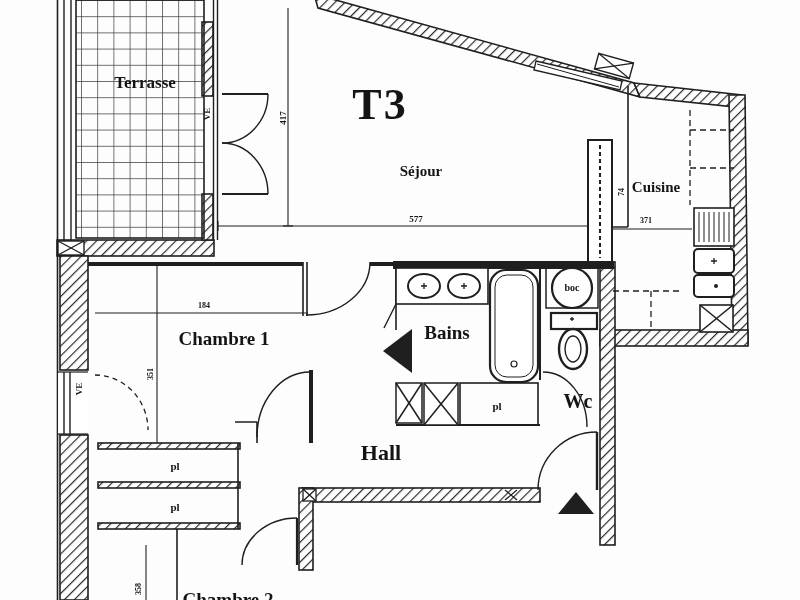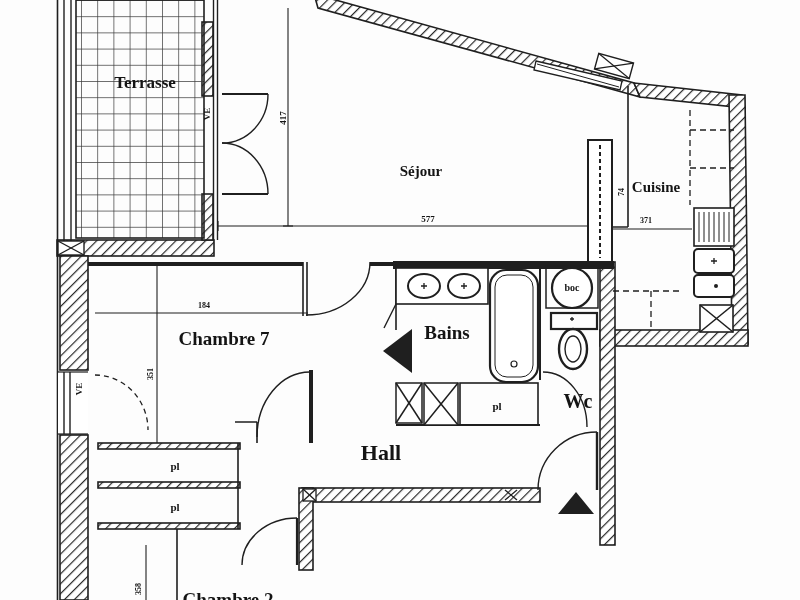--- a/index.html
+++ b/index.html
@@ -182,34 +182,35 @@
     <rect x="694" y="275" width="40" height="22" rx="4" fill="#ffffff" stroke-width="2"></rect>
     <circle cx="716" cy="286" r="2" fill="#1f1f1f" stroke="none"></circle>
     <g stroke-width="1.6">
       <rect x="700" y="305" width="33" height="27" fill="#ffffff"></rect>
       <line x1="700" y1="305" x2="733" y2="332"></line>
           <line x1="733" y1="305" x2="700" y2="332"></line>
     </g>
   </g>
 </svg>
 
+<span class="lbl" style="left:380px;top:105px;font-size:44px;letter-spacing:2px">T3</span>
 <span class="lbl" style="left:145px;top:82px;font-size:17px">Terrasse</span>
 <span class="lbl" style="left:421px;top:171px;font-size:15px">Séjour</span>
 <span class="lbl" style="left:656px;top:187px;font-size:15px">Cuisine</span>
-<span class="lbl" style="left:224px;top:338px;font-size:19px">Chambre 7</span>
+<span class="lbl" style="left:224px;top:338px;font-size:19px">Chambre 1</span>
 <span class="lbl" style="left:447px;top:332px;font-size:19px">Bains</span>
 <span class="lbl" style="left:578px;top:401px;font-size:20px">Wc</span>
 <span class="lbl" style="left:381px;top:453px;font-size:22px">Hall</span>
 <span class="lbl clip-bottom" style="left:228px;top:590px;font-size:19px">Chambre 2</span>
 <span class="lbl" style="left:175px;top:466px;font-size:11px">pl</span>
 <span class="lbl" style="left:175px;top:507px;font-size:11px">pl</span>
 <span class="lbl" style="left:497px;top:406px;font-size:11px">pl</span>
 <span class="lbl" style="left:572px;top:288px;font-size:10px">boc</span>
 
-<span class="lbl" style="left:428px;top:219px;font-size:9px">577</span>
+<span class="lbl" style="left:416px;top:219px;font-size:9px">577</span>
 <span class="lbl rot" style="left:283px;top:118px;font-size:9px">417</span>
 <span class="lbl" style="left:204px;top:306px;font-size:8px">184</span>
 <span class="lbl rot" style="left:151px;top:374px;font-size:8px">351</span>
 <span class="lbl" style="left:646px;top:221px;font-size:8px">371</span>
 <span class="lbl rot" style="left:622px;top:192px;font-size:8px">74</span>
 <span class="lbl rot" style="left:139px;top:589px;font-size:8px">358</span>
 <span class="lbl rot" style="left:207px;top:114px;font-size:9px">VE</span>
 <span class="lbl rot" style="left:79px;top:389px;font-size:9px">VE</span>
 
 </div>

